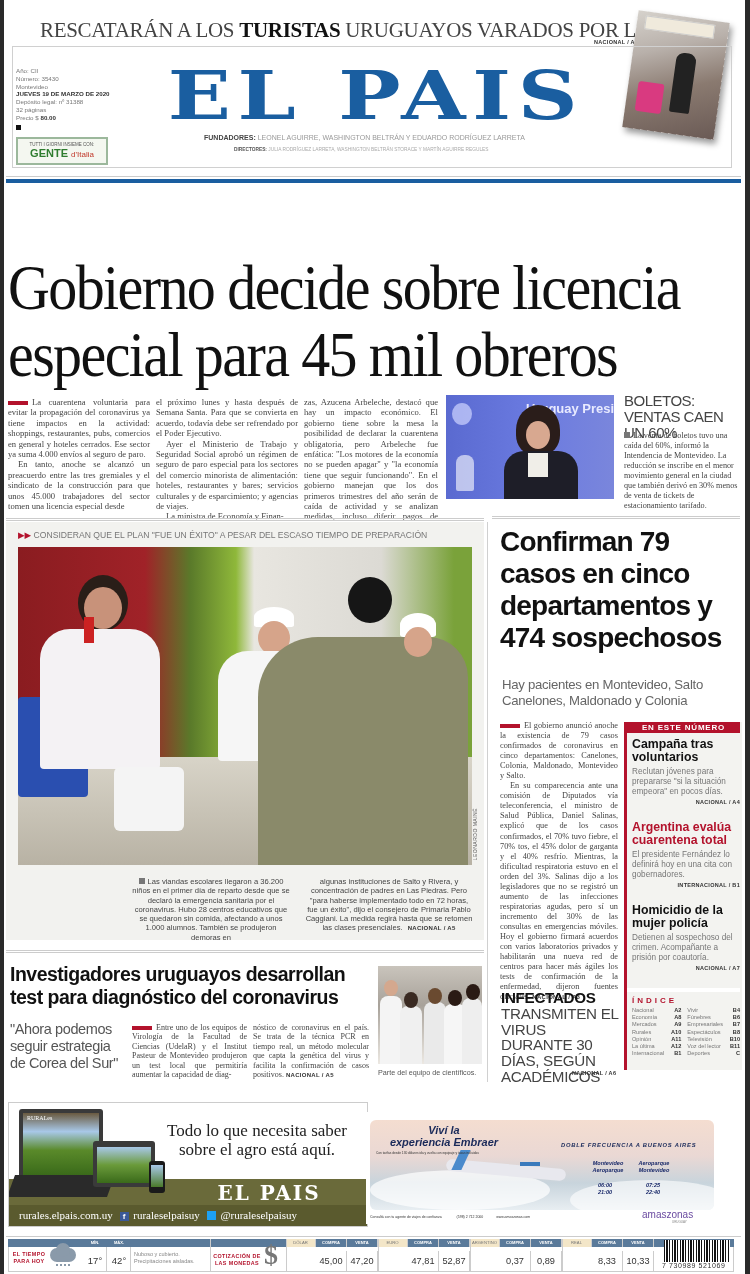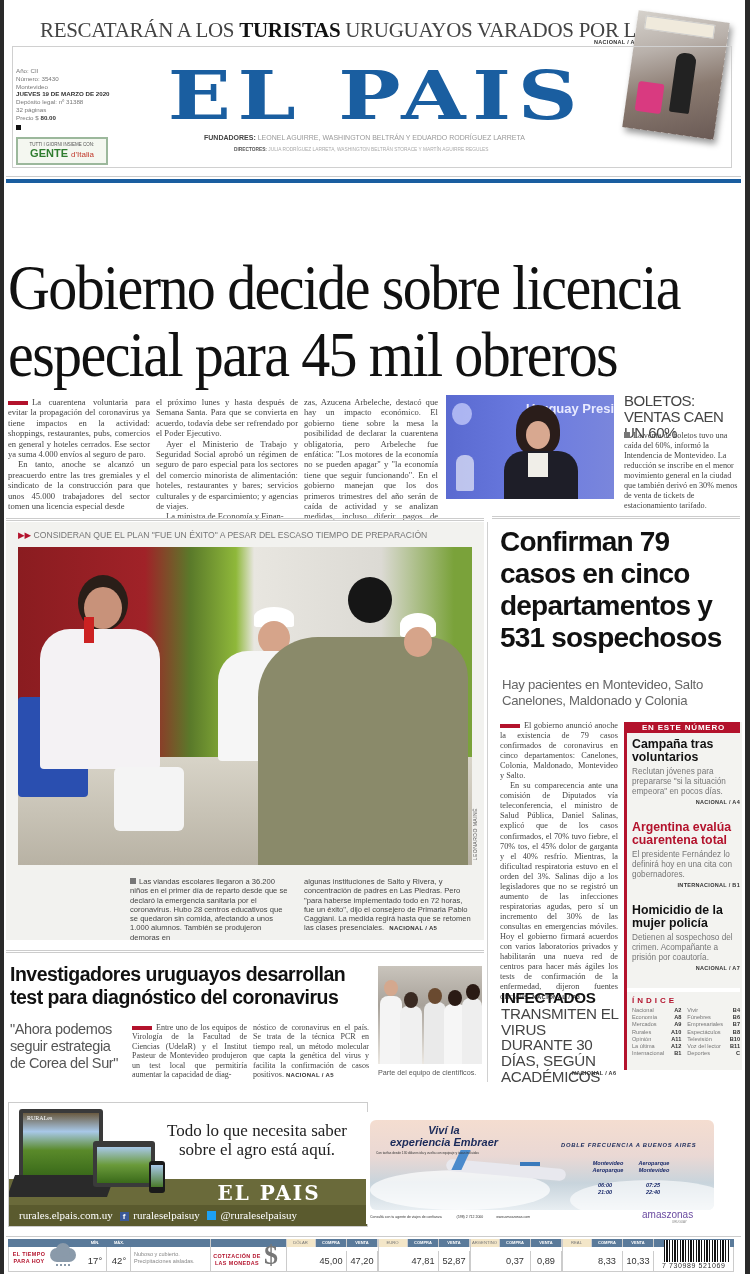--- a/index.html
+++ b/index.html
@@ -4,21 +4,21 @@
 <style>
   * { box-sizing: border-box; margin: 0; padding: 0; }
   body { width: 750px; height: 1274px; background: #2a2a2a; font-family: "DejaVu Serif", serif; overflow: hidden; }
   .page { position: absolute; left: 4px; top: 0; width: 741px; height: 1274px; background: #fff; }
   .abs { position: absolute; }
   .sans { font-family: "Liberation Sans", sans-serif; }
   .serif { font-family: "Liberation Serif", serif; }
   .red { color: #b3122c; }
   .redbar { display: inline-block; width: 20px; height: 4px; background: #b3122c; vertical-align: middle; margin-right: 4px; }
   .body-text { font-family: "Liberation Serif", serif; font-size: 8.6px; line-height: 10.4px; color: #444; text-align: justify; }
-  .sans-text { font-family: "Liberation Sans", sans-serif; font-size: 8.6px; line-height: 10.4px; color: #444; }
+  .sans-text { font-family: "Liberation Sans", sans-serif; font-size: 8.6px; line-height: 10.4px; color: #444; text-align: center; }
   .ref { font-family: "Liberation Sans", sans-serif; font-size: 6px; font-weight: bold; color: #333; letter-spacing: 0.3px; }
   .photo { overflow: hidden; }
 </style>
 </head>
 <body>
 
 <div class="page">
 
   <div class="abs serif" style="left:36px;top:18px;width:600px;font-size:21px;color:#444;white-space:nowrap;letter-spacing:-0.3px;">
     <span>RESCATARÁN A LOS</span>
@@ -134,21 +134,21 @@
   </div>
   <div class="abs sans-text" style="left:300px;top:877px;width:170px;font-size:7.6px;line-height:9.3px;">
     <span>algunas instituciones de Salto y Rivera, y concentración de padres en Las Piedras. Pero "para haberse implementado todo en 72 horas, fue un éxito", dijo el consejero de Primaria Pablo Caggiani. La medida regirá hasta que se retomen las clases presenciales.</span>
     <span class="ref" style="margin-left:3px">NACIONAL / A5</span>
   </div>
 
   <div class="abs" style="left:483px;top:522px;width:1px;height:560px;background:#d0d0d0;"></div>
   <div class="abs" style="left:2px;top:950px;width:478px;height:1px;background:#ccc;"></div>
   <div class="abs" style="left:2px;top:952px;width:478px;height:1px;background:#ccc;"></div>
 
-  <div class="abs sans" style="left:496px;top:526px;width:244px;font-size:28px;line-height:32px;font-weight:bold;color:#111;letter-spacing:-0.8px;">Confirman 79 casos en cinco departamentos y 531 sospechosos</div>
+  <div class="abs sans" style="left:496px;top:526px;width:244px;font-size:28px;line-height:32px;font-weight:bold;color:#111;letter-spacing:-0.8px;">Confirman 79 casos en cinco departamentos y 474 sospechosos</div>
   <div class="abs sans" style="left:498px;top:677px;width:240px;font-size:13.2px;line-height:16px;color:#666;letter-spacing:-0.3px;">Hay pacientes en Montevideo, Salto Canelones, Maldonado y Colonia</div>
   <div class="abs body-text" style="left:496px;top:721px;width:118px;font-size:8.3px;line-height:10.05px;">
     <p><span class="redbar"></span><span>El gobierno anunció anoche la existencia de 79 casos confirmados de coronavirus en cinco departamentos: Canelones, Colonia, Maldonado, Montevideo y Salto.</span></p>
     <p style="text-indent:10px"><span>En su comparecencia ante una comisión de Diputados vía teleconferencia, el ministro de Salud Pública, Daniel Salinas, explicó que de los casos confirmados, el 70% tuvo fiebre, el 70% tos, el 45% dolor de garganta y el 40% resfrío. Mientras, la dificultad respiratoria estuvo en el orden del 3%. Salinas dijo a los legisladores que no se registró un aumento de las infecciones respiratorias agudas, pero sí un incremento del 30% de las consultas en emergencias móviles. Hoy el gobierno firmará acuerdos con varios laboratorios privados y habilitarán una nueva red de centros para hacer más ágiles los tests de confirmación de la enfermedad, dijeron fuentes oficiales.</span> <span class="ref">NACIONAL / A3</span></p>
   </div>
 
   <div class="abs" style="left:620px;top:722px;width:118px;height:348px;background:#f3f3f0;border-left:3px solid #b3122c;"></div>
   <div class="abs sans" style="left:623px;top:722px;width:113px;height:11px;background:#b3122c;color:#fff;font-size:8px;font-weight:bold;text-align:center;line-height:11px;letter-spacing:0.8px;">EN ESTE NÚMERO</div>
 
   <div class="abs" style="left:628px;top:738px;width:108px;">

